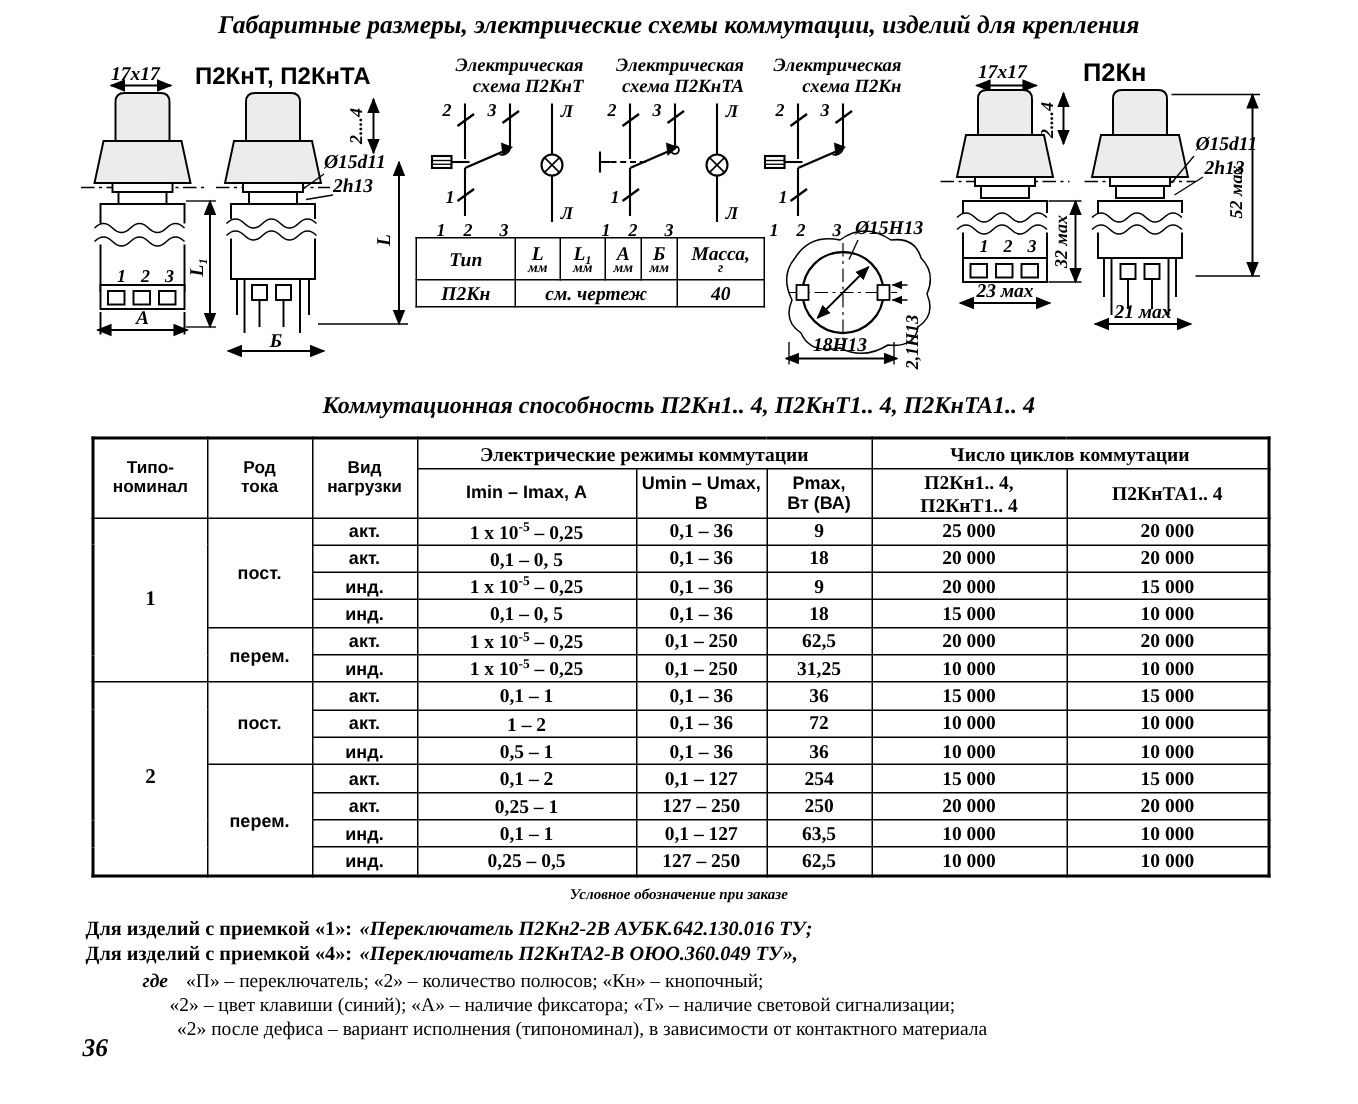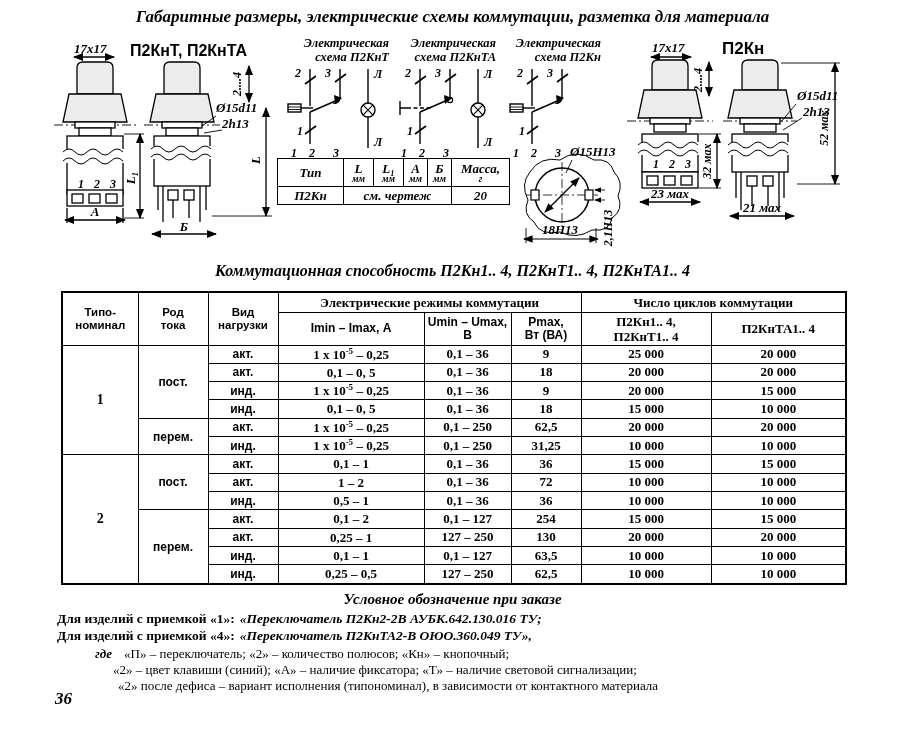--- a/index.html
+++ b/index.html
@@ -17,21 +17,21 @@
   table.main{border-collapse:collapse;table-layout:fixed;border:2px solid #000;}
   table.main th,table.main td{border:1px solid #000;text-align:center;vertical-align:middle;padding:0;overflow:hidden;}
   table.main{font-weight:bold;}
   .hsans{font-family:"Liberation Sans","DejaVu Sans",sans-serif;font-size:11.5px;font-weight:bold;line-height:13px;}
   .hser{font-size:13px;font-weight:bold;line-height:15px;}
   .num{font-size:13px;font-weight:bold;}
   .sansb{font-family:"Liberation Sans","DejaVu Sans",sans-serif;font-size:12px;font-weight:bold;}
   .tnum{font-size:14px;font-weight:bold;}
   sup{font-size:9px;}
   .tbl-title{left:0;top:262px;width:905px;text-align:center;font-size:16px;font-weight:bold;font-style:italic;}
-  .ord-title{left:0;top:591px;width:905px;text-align:center;font-size:15px;font-weight:bold;font-style:italic;}
+  .ord-title{left:0;top:591px;width:905px;text-align:center;font-size:10px;font-weight:bold;font-style:italic;}
   .ord-line{font-size:13px;white-space:nowrap;}
   .ord-line .lbl{font-weight:bold;font-size:13.5px;margin-right:5px;}
   .ord-line .val{font-weight:bold;font-style:italic;font-size:13.5px;}
   .gde{font-style:italic;margin-right:12px;font-weight:bold;}
   .pagenum{left:55px;top:689px;font-size:17px;font-weight:bold;font-style:italic;}
   svg text{fill:#000;}
   .lb{font-style:italic;font-weight:bold;font-size:12px;}
   .lb13{font-style:italic;font-weight:bold;font-size:13px;}
   .hdr-sans{font-family:"Liberation Sans","DejaVu Sans",sans-serif;font-weight:bold;}
 </style>
@@ -39,21 +39,21 @@
 <body>
 
 <svg width="0" height="0" style="position:absolute" aria-hidden="true">
   <defs>
     <marker id="ah" viewBox="0 0 10 10" refX="9" refY="5" markerWidth="8" markerHeight="8" orient="auto-start-reverse">
       <path d="M0,1 L10,5 L0,9 z" fill="#000"></path>
     </marker>
   </defs>
 </svg>
 
-<div class="abs doc-title">Габаритные размеры, электрические схемы коммутации, разметка для материала</div>
+<div class="abs doc-title">Габаритные размеры, электрические схемы коммутации, изделий для крепления</div>
 
 <svg class="abs" style="left:52px;top:38px" width="230" height="212" viewBox="0 0 230 212">
   <g stroke="#000" fill="none" stroke-width="1.3">
 
     <line x1="22" y1="19" x2="62" y2="19" marker-start="url(#ah)" marker-end="url(#ah)"></line>
 
     <path d="M25,56 V30 Q25,24 31,24 H55 Q61,24 61,30 V56 Z" fill="#ececec"></path>
     <path d="M17,56 H69 L75,84 H11 Z" fill="#ececec"></path>
     <line x1="2" y1="87" x2="86" y2="87" stroke-dasharray="9 3 2 3" stroke-width="0.9"></line>
     <rect x="23" y="84" width="40" height="6" fill="#fff"></rect>
@@ -242,21 +242,21 @@
           <div class="dhu">мм</div>
         </th>
     <th>
           <div class="dh">Масса,</div>
           <div class="dhu">г</div>
         </th>
   </tr>
   <tr style="height:18px">
     <td>П2Кн</td>
     <td colspan="4">см. чертеж</td>
-    <td>20</td>
+    <td>40</td>
   </tr>
 </tbody>
   </table>
 
 <svg class="abs" style="left:508px;top:140px" width="135" height="112" viewBox="0 0 135 112">
   <g stroke="#000" fill="none" stroke-width="1.2">
     <path d="M22,32 q10,-16 30,-12 q16,-12 34,0 q16,-2 20,12 q10,10 4,24 q6,14 -6,22 q-2,14 -20,12 q-16,10 -32,2 q-20,4 -26,-10 q-12,-8 -6,-22 q-8,-16 2,-28 z" stroke-width="1"></path>
     <circle cx="54" cy="55" r="27" stroke-width="1.5" fill="#fff"></circle>
     <line x1="54" y1="22" x2="54" y2="90" stroke-dasharray="9 3 2 3" stroke-width="0.8"></line>
     <line x1="18" y1="55" x2="90" y2="55" stroke-dasharray="9 3 2 3" stroke-width="0.8"></line>
@@ -468,21 +468,21 @@
       <td class="num"><span>0,1 – 2</span><sup></sup><span></span></td>
       <td class="num">0,1 – 127</td>
       <td class="num">254</td>
       <td class="num">15 000</td>
       <td class="num">15 000</td>
     </tr>
     <tr style="height:18px">
       <td class="sansb">акт.</td>
       <td class="num"><span>0,25 – 1</span><sup></sup><span></span></td>
       <td class="num">127 – 250</td>
-      <td class="num">130</td>
+      <td class="num">250</td>
       <td class="num">20 000</td>
       <td class="num">20 000</td>
     </tr>
     <tr style="height:18px">
       <td class="sansb">инд.</td>
       <td class="num"><span>0,1 – 1</span><sup></sup><span></span></td>
       <td class="num">0,1 – 127</td>
       <td class="num">63,5</td>
       <td class="num">10 000</td>
       <td class="num">10 000</td>

